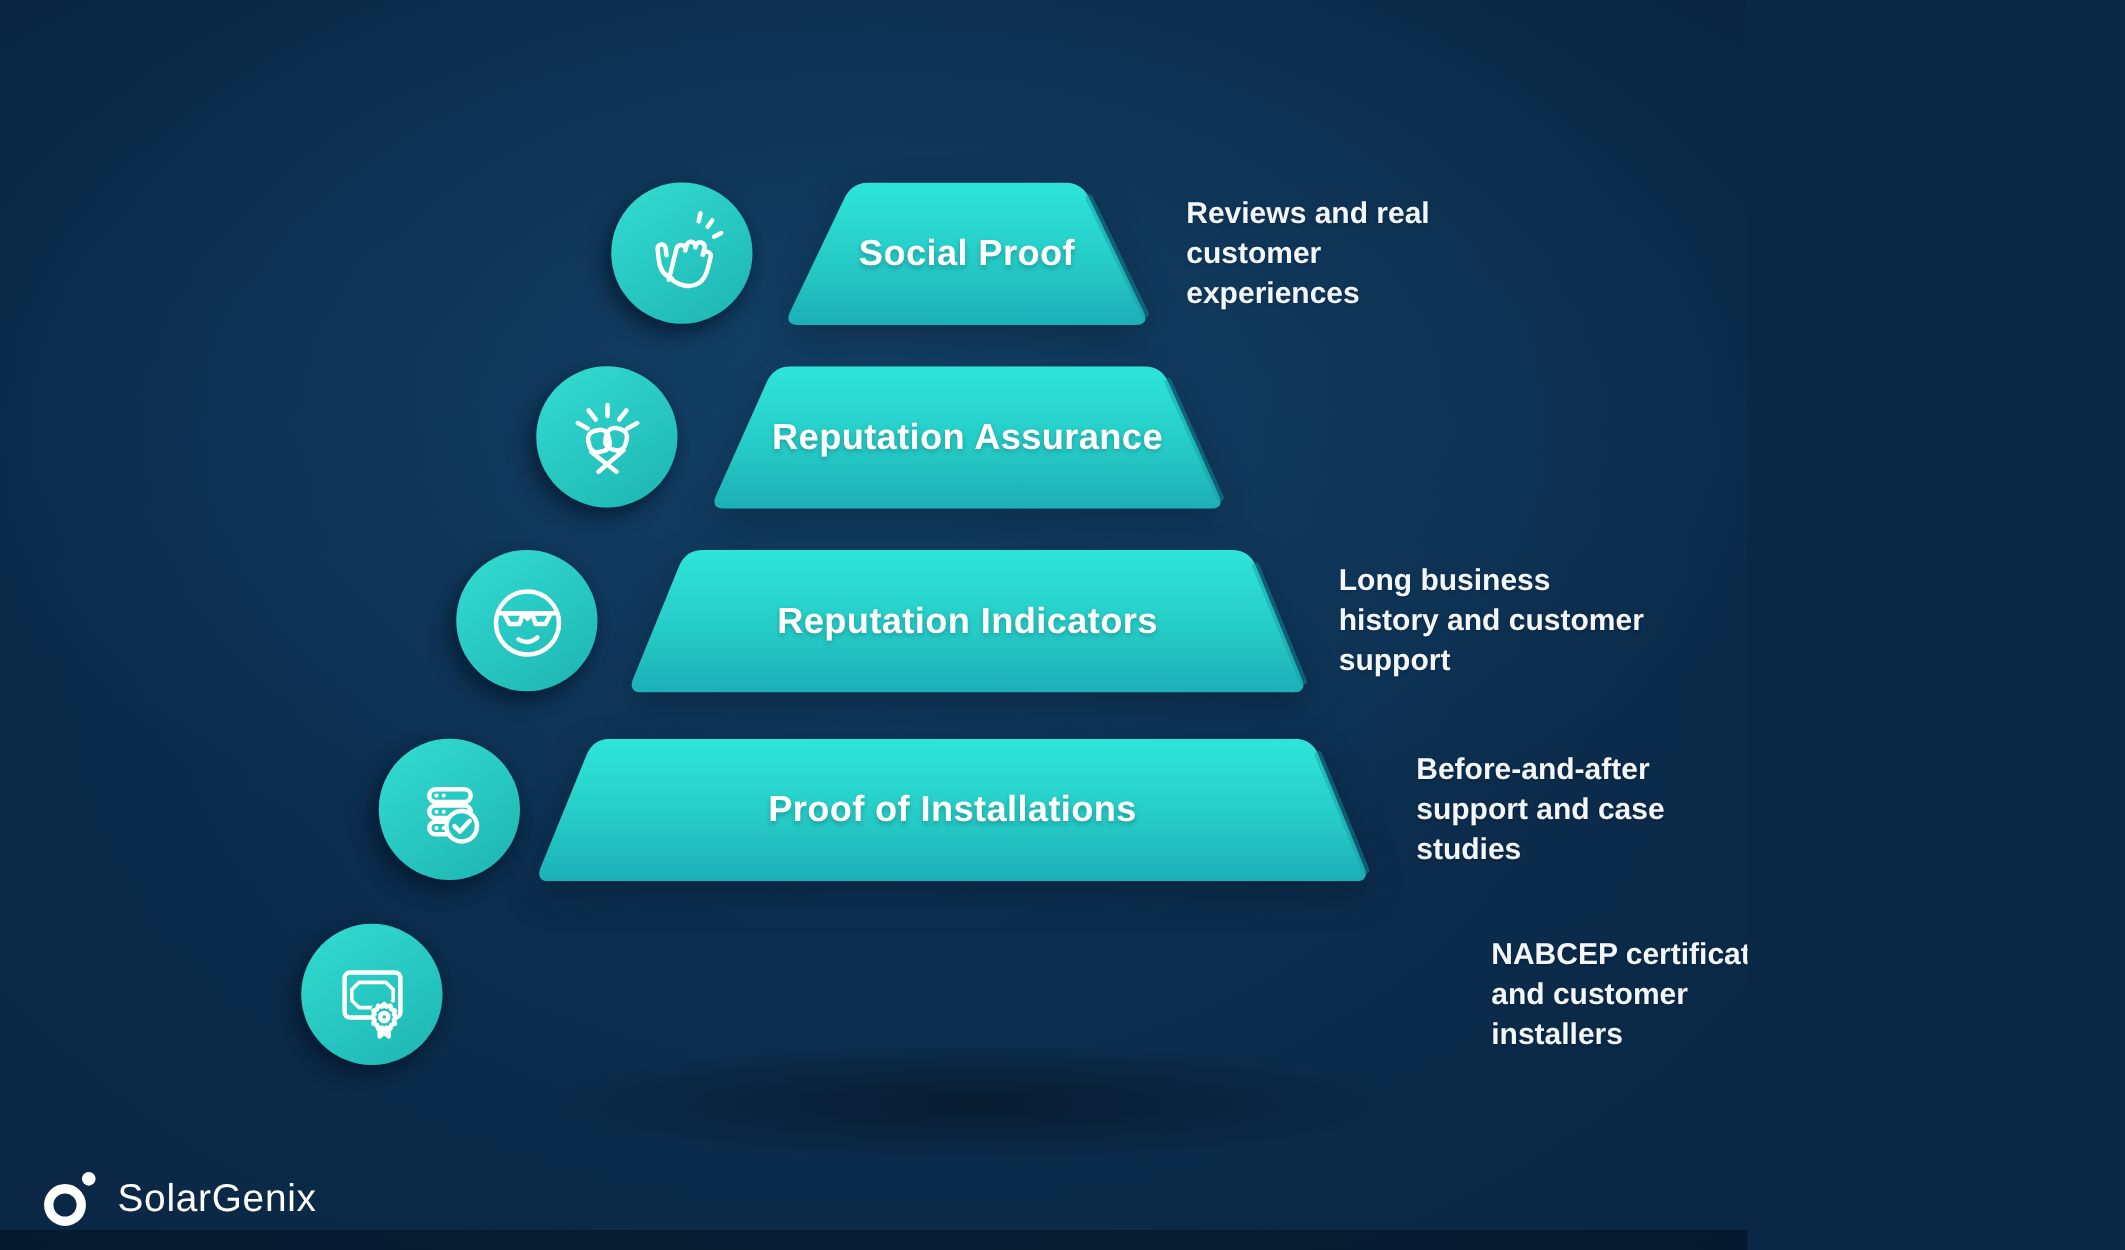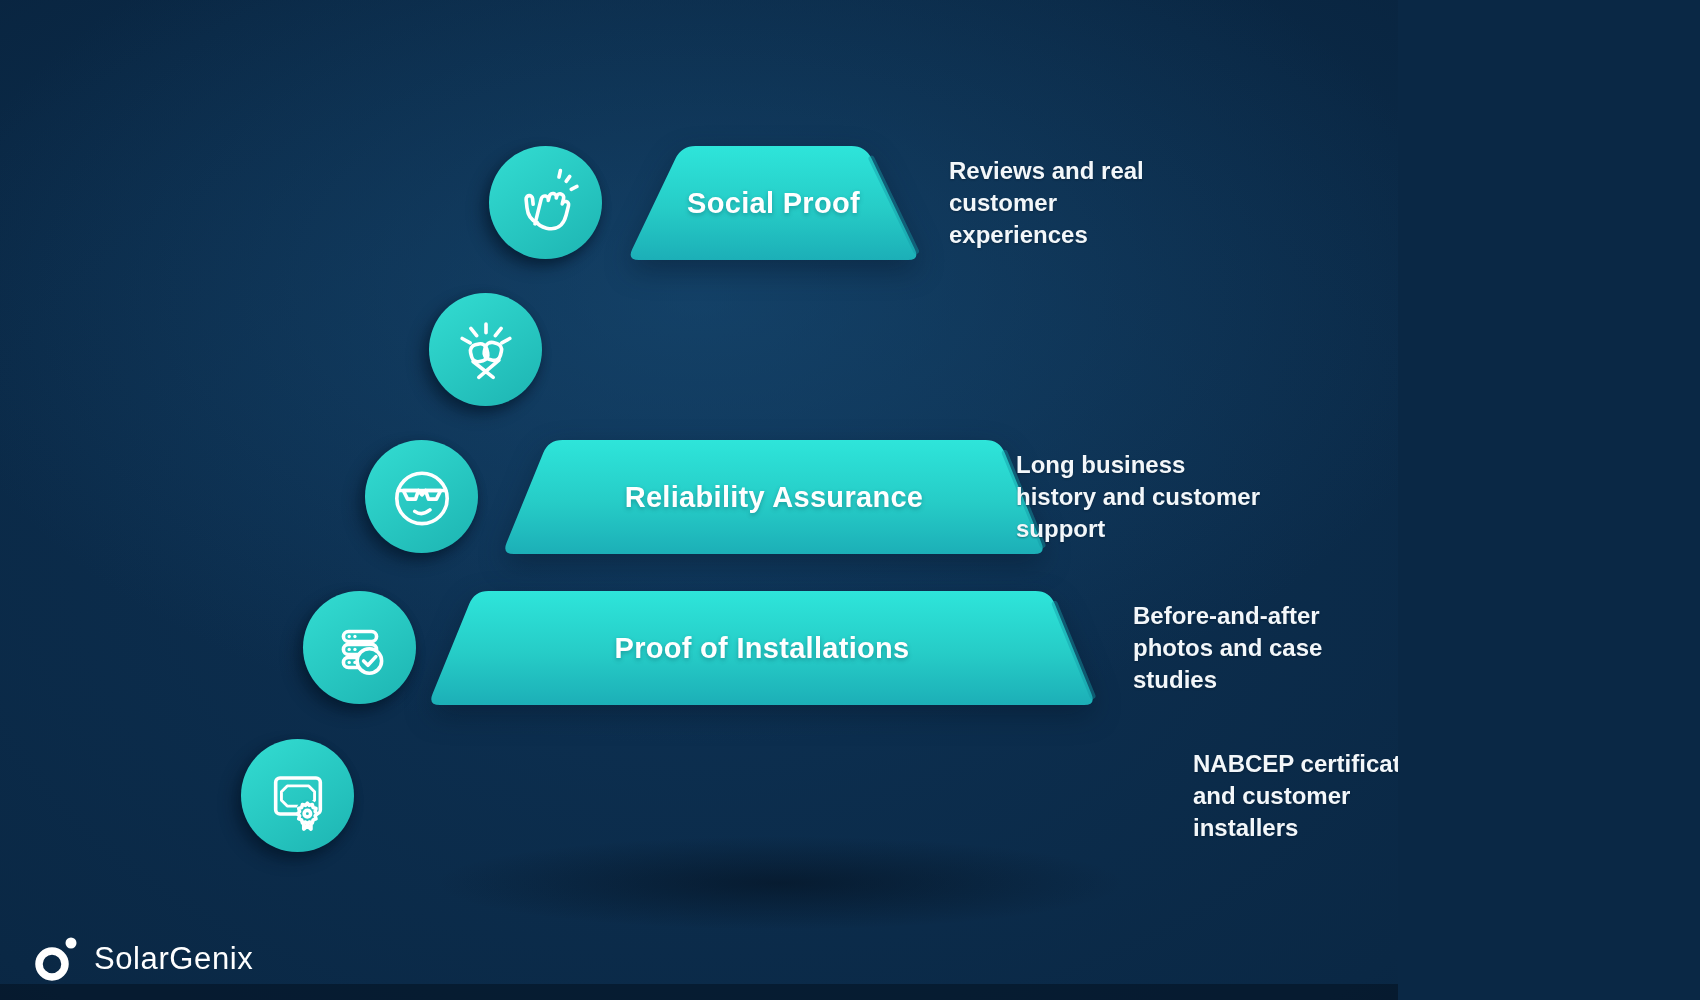--- a/index.html
+++ b/index.html
@@ -82,51 +82,58 @@
         <path d="M36 78 C28 74 24 66 24 56 L24 44 a4.5 4.5 0 0 1 9 0 V52" transform="rotate(-6 30 60)"></path>
         <g transform="rotate(14 58 60)">
           <path d="M40 84 V48 a5 5 0 0 1 10 0 V42 a5 5 0 0 1 10 0 V40 a5 5 0 0 1 10 0 V48 a4.5 4.5 0 0 1 9 0 V62 C79 78 70 86 57 86 C50 86 44 84 40 80 Z"></path>
         </g>
         <path d="M78 20 L83 13 M85 31 L93 27 M68 14 L70 5"></path>
       </g>
     </svg>
   </div>
   <div class="tier-desc" style="left:949px;top:146px;height:114px;width:245px">Reviews and real customer experiences</div>
 
+  <div class="tier" style="left:568px;top:293px;width:412px;height:114px">
+    <svg class="trapezoid-svg" width="412" height="114" viewBox="0 0 412 114">
+      <path d="M65 0 H347 Q361 0 366.7 12.8 L407.1 103.1 Q412 114 400 114 L12 114 Q0 114 4.9 103.1 L45.3 12.8 Q51 0 65 0 Z" fill="url(#tierGrad)"></path>
+      <path d="M366.7 12.8 L408 105" stroke="#149aa6" stroke-width="6" opacity="0.45" stroke-linecap="round"></path>
+    </svg>
+    <div class="tier-title">Reputation Assurance</div>
+  </div>
   <div class="icon-circle" style="left:429px;top:293px">
     <svg width="72" height="72" viewBox="0 0 100 100">
       <g class="ico">
         <path d="M50 26 V14 M37 30 L29 20 M63 30 L71 20 M28 40 L17 34 M72 40 L83 34"></path>
         <rect x="29" y="42" width="23" height="24" rx="9" transform="rotate(-14 40 54)"></rect>
         <rect x="48" y="40" width="23" height="24" rx="9" transform="rotate(14 60 52)"></rect>
         <path d="M32 66 L60 88 M68 64 L40 88"></path>
       </g>
     </svg>
   </div>
 
   <div class="tier" style="left:502px;top:440px;width:544px;height:114px">
     <svg class="trapezoid-svg" width="544" height="114" viewBox="0 0 544 114">
       <path d="M60.5 0 H483.5 Q497.5 0 502.8 13 L539.5 102.9 Q544 114 532 114 L12 114 Q0 114 4.5 102.9 L41.2 13 Q46.5 0 60.5 0 Z" fill="url(#tierGrad)"></path>
       <path d="M502.8 13 L540.5 105" stroke="#149aa6" stroke-width="6" opacity="0.45" stroke-linecap="round"></path>
     </svg>
-    <div class="tier-title">Reliability Assurance</div>
+    <div class="tier-title">Reputation Indicators</div>
   </div>
   <div class="icon-circle" style="left:365px;top:440px">
     <svg width="72" height="72" viewBox="0 0 100 100">
       <g class="ico">
         <circle cx="50" cy="52" r="35"></circle>
         <path d="M17 41 H83"></path>
         <path d="M24 41 L45 41 L41 53 L30 53 Z"></path>
         <path d="M55 41 L76 41 L70 53 L59 53 Z"></path>
         <path d="M45 41 L50 47 L55 41"></path>
         <path d="M40 70 Q50 77 61 68"></path>
       </g>
     </svg>
   </div>
-  <div class="tier-desc" style="left:1016px;top:440px;height:114px;width:250px">Long business history and customer support</div>
+  <div class="tier-desc" style="left:1071px;top:440px;height:114px;width:250px">Long business history and customer support</div>
 
   <div class="tier" style="left:428px;top:591px;width:668px;height:114px">
     <svg class="trapezoid-svg" width="668" height="114" viewBox="0 0 668 114">
       <path d="M60.5 0 H607.5 Q621.5 0 626.8 13 L663.5 102.9 Q668 114 656 114 L12 114 Q0 114 4.5 102.9 L41.2 13 Q46.5 0 60.5 0 Z" fill="url(#tierGrad)"></path>
       <path d="M626.8 13 L664.5 105" stroke="#149aa6" stroke-width="6" opacity="0.45" stroke-linecap="round"></path>
     </svg>
     <div class="tier-title">Proof of Installations</div>
   </div>
   <div class="icon-circle" style="left:303px;top:591px">
     <svg width="72" height="72" viewBox="0 0 100 100">
@@ -140,21 +147,21 @@
           <circle cx="43" cy="34" r="2.3"></circle>
         <circle cx="35" cy="52" r="2.3"></circle>
           <circle cx="43" cy="52" r="2.3"></circle>
         <circle cx="35" cy="70" r="2.3"></circle>
           <circle cx="43" cy="70" r="2.3"></circle>
       </g>
       <circle cx="63" cy="68" r="17" fill="#25c3bf" stroke="#ffffff" stroke-width="5"></circle>
       <path d="M55 68 L61 74 L72 62" class="ico"></path>
     </svg>
   </div>
-  <div class="tier-desc" style="left:1133px;top:591px;height:114px;width:270px">Before-and-after photos and case studies</div>
+  <div class="tier-desc" style="left:1133px;top:591px;height:114px;width:270px">Before-and-after support and case studies</div>
 
   <div class="icon-circle" style="left:241px;top:739px">
     <svg width="72" height="72" viewBox="0 0 100 100">
       <g class="ico">
         <rect x="19" y="25" width="62" height="50" rx="6"></rect>
         <path d="M35 36 h30 l8 8 v12 l-8 8 h-30 l-8 -8 v-12 z" stroke-width="4"></path>
       </g>
       <circle cx="63" cy="70" r="15" fill="#25c3bf"></circle>
       <g class="ico" stroke-width="4">
         <path d="M63 60 l2.6 3 4.2 -1.2 1.2 4.2 4 1.4 -1.2 4.2 2.9 3 -2.9 3 1.2 4.2 -4 1.4 -1.2 4.2 -4.2 -1.2 -2.6 3 -2.6 -3 -4.2 1.2 -1.2 -4.2 -4 -1.4 1.2 -4.2 -2.9 -3 2.9 -3 -1.2 -4.2 4 -1.4 1.2 -4.2 4.2 1.2 z"></path>

